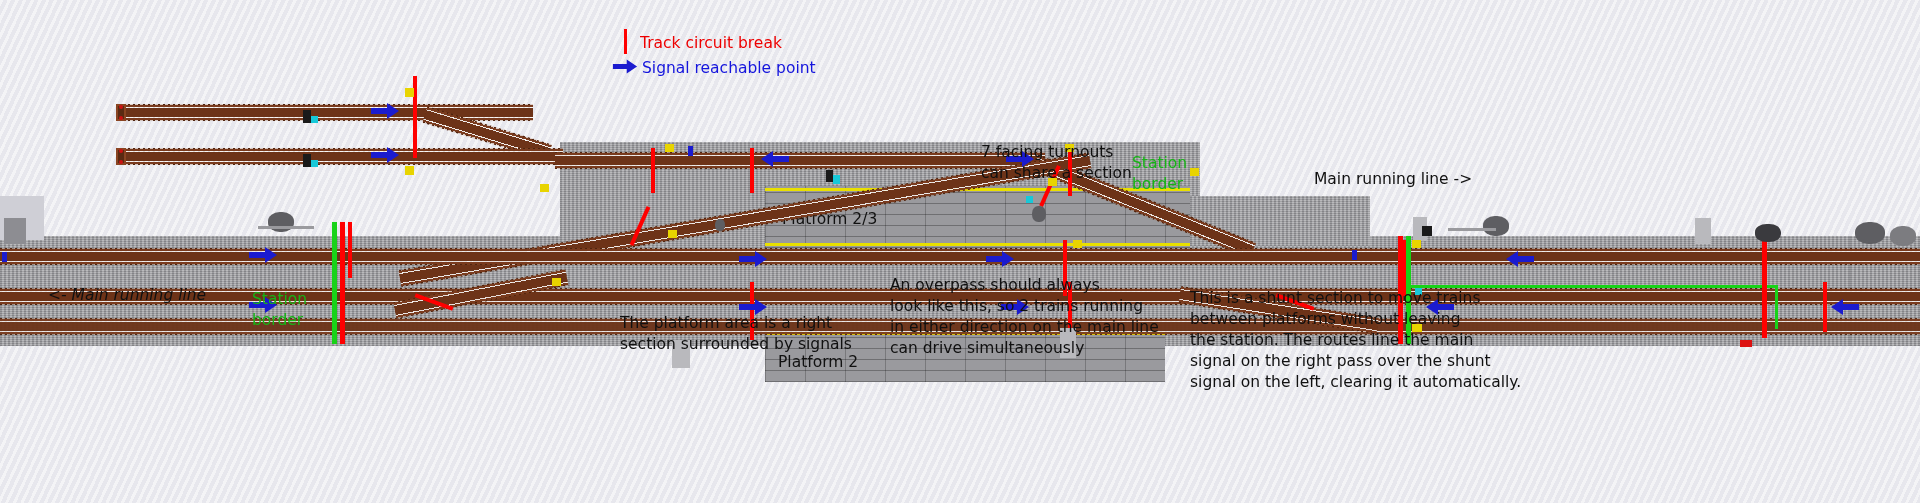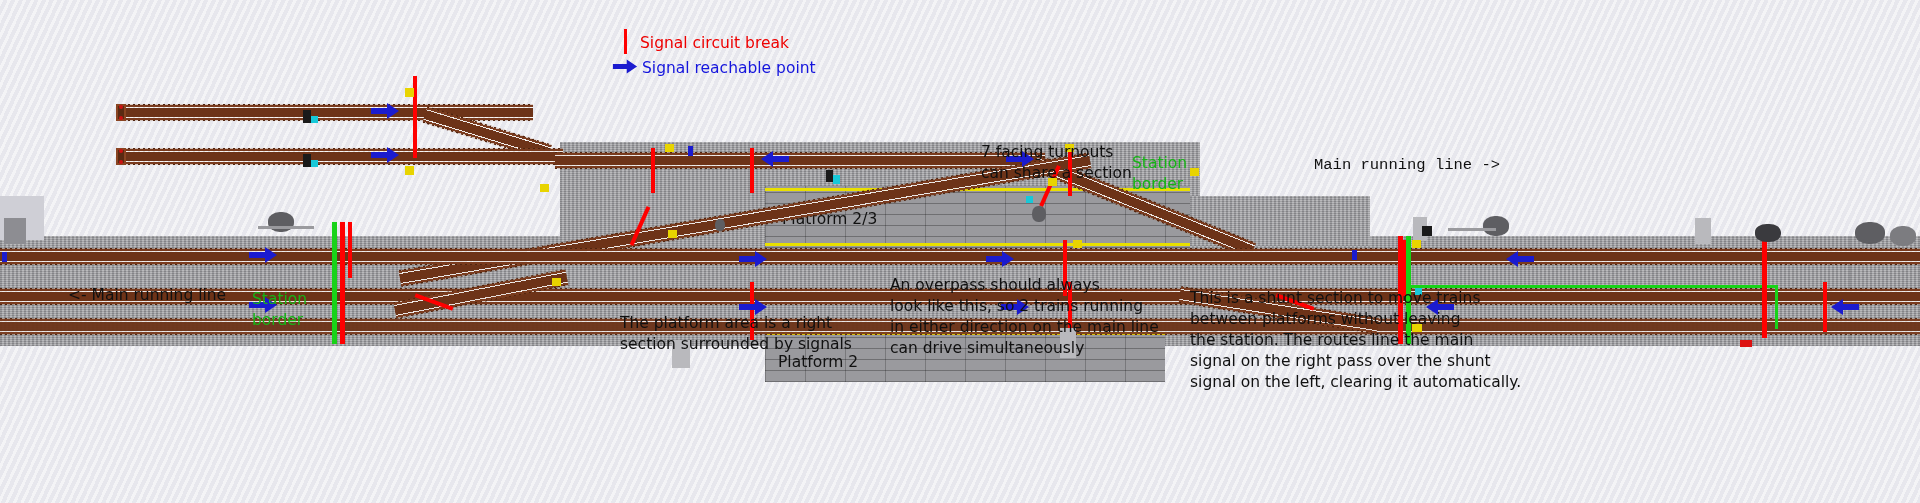--- a/index.html
+++ b/index.html
@@ -257,39 +257,39 @@
   <div class="cyan" style="left:1415px;top:288px;width:7px;height:7px;"></div>
   <div class="dkdot" style="left:303px;top:110px;width:8px;height:13px;"></div>
   <div class="dkdot" style="left:303px;top:154px;width:8px;height:13px;"></div>
   <div class="dkdot" style="left:826px;top:170px;width:7px;height:12px;"></div>
   <div class="dkdot" style="left:1422px;top:226px;width:10px;height:10px;"></div>
   <div class="bluedot" style="left:688px;top:146px;width:5px;height:10px;"></div>
   <div class="bluedot" style="left:1352px;top:250px;width:5px;height:10px;"></div>
   <div class="bluedot" style="left:2px;top:252px;width:5px;height:10px;"></div>
 
   <div class="legend-bar" style="left:624px;top:29px;"></div>
-  <div class="ann red" style="left:640px;top:33px;">Signal circuit break</div>
+  <div class="ann red" style="left:640px;top:33px;">Track circuit break</div>
 
   <div class="sib" style="left:612px;top:57px;width:26px;height:19px;">
     <svg viewBox="0 0 30 22" width="26" height="19">
         <path d="M1 8 H17 V3 L29 11 L17 19 V14 H1 Z" fill="#1b1bcf"></path>
       </svg>
   </div>
   <div class="ann blue" style="left:642px;top:58px;">Signal reachable point</div>
 
 
   <div class="ann" style="left:981px;top:142px;">7 facing turnouts
 can share a section</div>
 
   <div class="ann green" style="left:1132px;top:153px;">Station
 border</div>
 
-  <div class="ann" style="left:1314px;top:155px;font-family:Liberation Mono, monospace;">Main running line -&gt;</div>
-
-  <div class="ann" style="left:68px;top:285px;">&lt;- Main running line</div>
+  <div class="ann" style="left:1314px;top:169px;">Main running line -&gt;</div>
+
+  <div class="ann" style="left:48px;top:285px;font-style:italic;">&lt;- Main running line</div>
 
   <div class="ann green" style="left:252px;top:289px;">Station
 border</div>
 
   <div class="ann" style="left:620px;top:313px;">The platform area is a right
 section surrounded by signals</div>
 
   <div class="ann" style="left:890px;top:275px;">An overpass should always
 look like this, so 2 trains running
 in either direction on the main line

